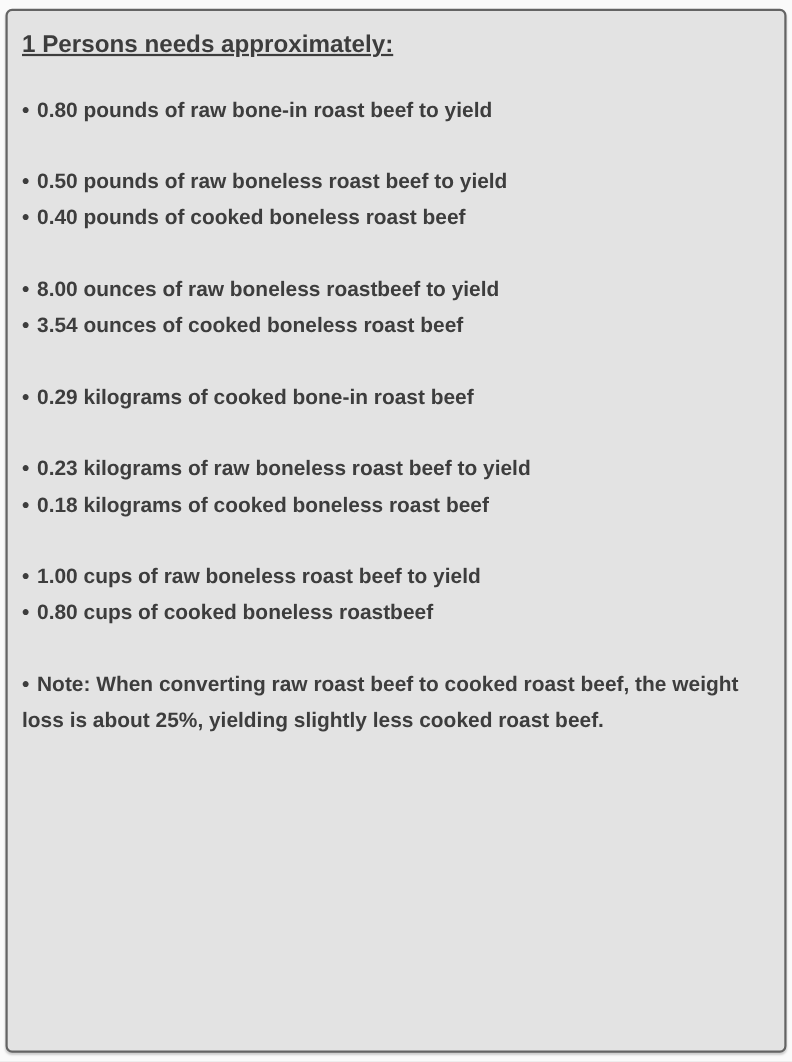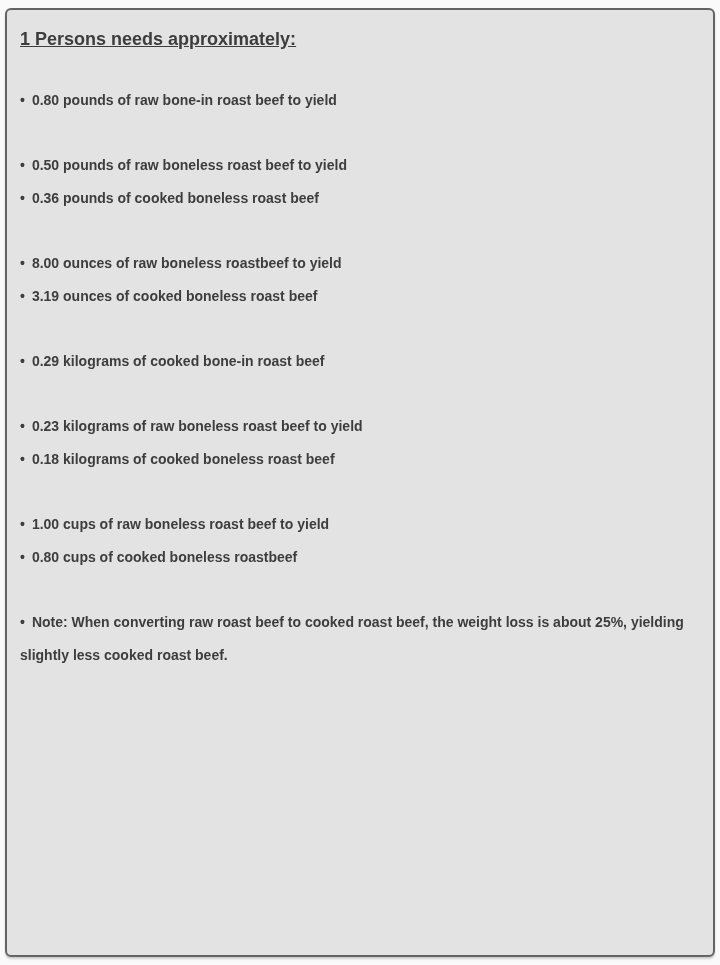--- a/index.html
+++ b/index.html
@@ -27,57 +27,57 @@
     top: 8px;
     width: 710px;
     height: 949px;
     background: var(--panel-bg);
     border: 2px solid var(--border);
     border-radius: 6px;
     padding: 13px 14px 0 13px;
     box-shadow: 0 2px 2px rgba(0,0,0,0.18);
   }
   .heading {
-    font-size: 18px;
+    font-size: 22px;
     font-weight: bold;
     line-height: 33px;
     color: var(--text);
     text-decoration: underline;
     margin: 0 0 28px 0;
   }
   .group {
     margin: 0 0 32px 0;
   }
   .line, .note {
-    font-size: 14px;
+    font-size: 19px;
     font-weight: bold;
     line-height: 33px;
     color: var(--text);
     margin: 0;
   }
   .bullet {
     margin-right: 7px;
   }
 </style>
 </head>
 <body>
 
 <div class="panel">
   <h1 class="heading">1 Persons needs approximately:</h1>
   <div>
       <div class="group">
         <p class="line"><span class="bullet">•</span><span>0.80 pounds of raw bone-in roast beef to yield</span></p>
       </div>
       <div class="group">
         <p class="line"><span class="bullet">•</span><span>0.50 pounds of raw boneless roast beef to yield</span></p>
-        <p class="line"><span class="bullet">•</span><span>0.36 pounds of cooked boneless roast beef</span></p>
+        <p class="line"><span class="bullet">•</span><span>0.40 pounds of cooked boneless roast beef</span></p>
       </div>
       <div class="group">
         <p class="line"><span class="bullet">•</span><span>8.00 ounces of raw boneless roastbeef to yield</span></p>
-        <p class="line"><span class="bullet">•</span><span>3.19 ounces of cooked boneless roast beef</span></p>
+        <p class="line"><span class="bullet">•</span><span>3.54 ounces of cooked boneless roast beef</span></p>
       </div>
       <div class="group">
         <p class="line"><span class="bullet">•</span><span>0.29 kilograms of cooked bone-in roast beef</span></p>
       </div>
       <div class="group">
         <p class="line"><span class="bullet">•</span><span>0.23 kilograms of raw boneless roast beef to yield</span></p>
         <p class="line"><span class="bullet">•</span><span>0.18 kilograms of cooked boneless roast beef</span></p>
       </div>
       <div class="group">
         <p class="line"><span class="bullet">•</span><span>1.00 cups of raw boneless roast beef to yield</span></p>

